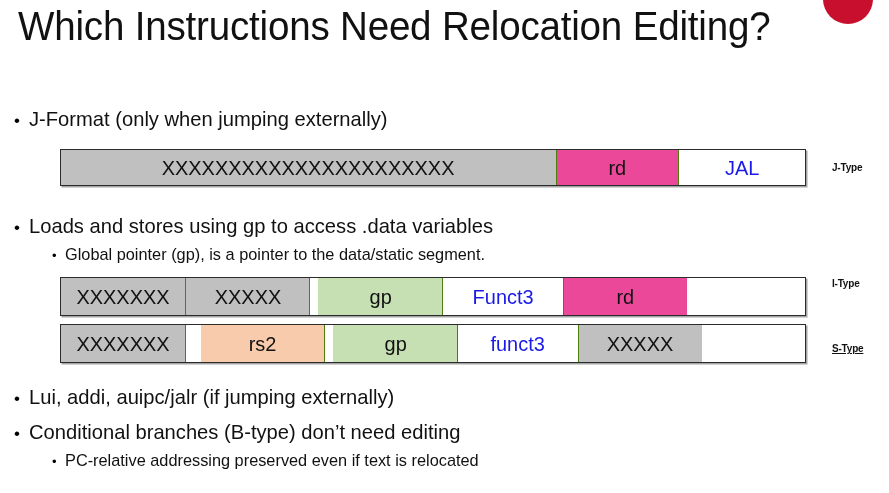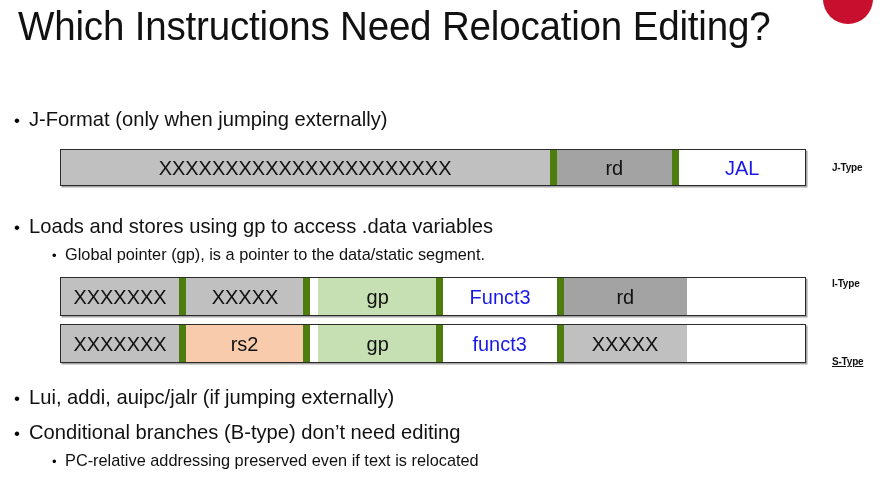--- a/index.html
+++ b/index.html
@@ -83,35 +83,35 @@
   .fmt-table {
     position: absolute;
     display: flex;
     border: 1px solid #2b2b2b;
     box-sizing: border-box;
     box-shadow: 1.5px 1.5px 0 rgba(90,90,90,0.55);
     background: #ffffff;
   }
   .fmt-table .cell {
     box-sizing: border-box;
-    border-right: 7px solid #4d7c0f;
+    border-right: 1px solid #4d7c0f;
     display: flex;
     align-items: center;
     justify-content: center;
     font-size: 21px;
     line-height: 1;
     white-space: nowrap;
     overflow: hidden;
   }
   .fmt-table .cell:last-child { border-right: none; }
 
   .cell.gray   { background: #C0C0C0; }
   .cell.green  { background: #C6E0B4; margin-left: 8px; }
-  .cell.yellow { background: #a3a3a3; }
-  .cell.orange { background: #F8CBAD; }
+  .cell.yellow { background: #ec4899; }
+  .cell.orange { background: #F8CBAD; margin-left: 15px; }
   .cell.white  { background: #FFFFFF; }
   .cell.blue-text  { color: #1A1AE8; }
   .cell.black-text { color: #111111; }
 
   .cell .ctext {
     transform: scaleX(0.95);
     transform-origin: center;
   }
 
   
@@ -123,21 +123,21 @@
   .type-label {
     position: absolute;
     font-size: 10px;
     font-weight: bold;
     color: #111;
     white-space: nowrap;
     letter-spacing: -0.2px;
   }
   .lbl-j { left: 832px; top: 162px; }
   .lbl-i { left: 832px; top: 278px; }
-  .lbl-s { left: 832px; top: 356px; text-decoration: underline; }
+  .lbl-s { left: 832px; top: 343px; text-decoration: underline; }
 </style>
 </head>
 <body>
 
 <div class="red-dot"></div>
 
 <div class="slide-title">Which Instructions Need Relocation Editing?</div>
 
 <div class="bullet b1">
   <span class="dot">•</span>

